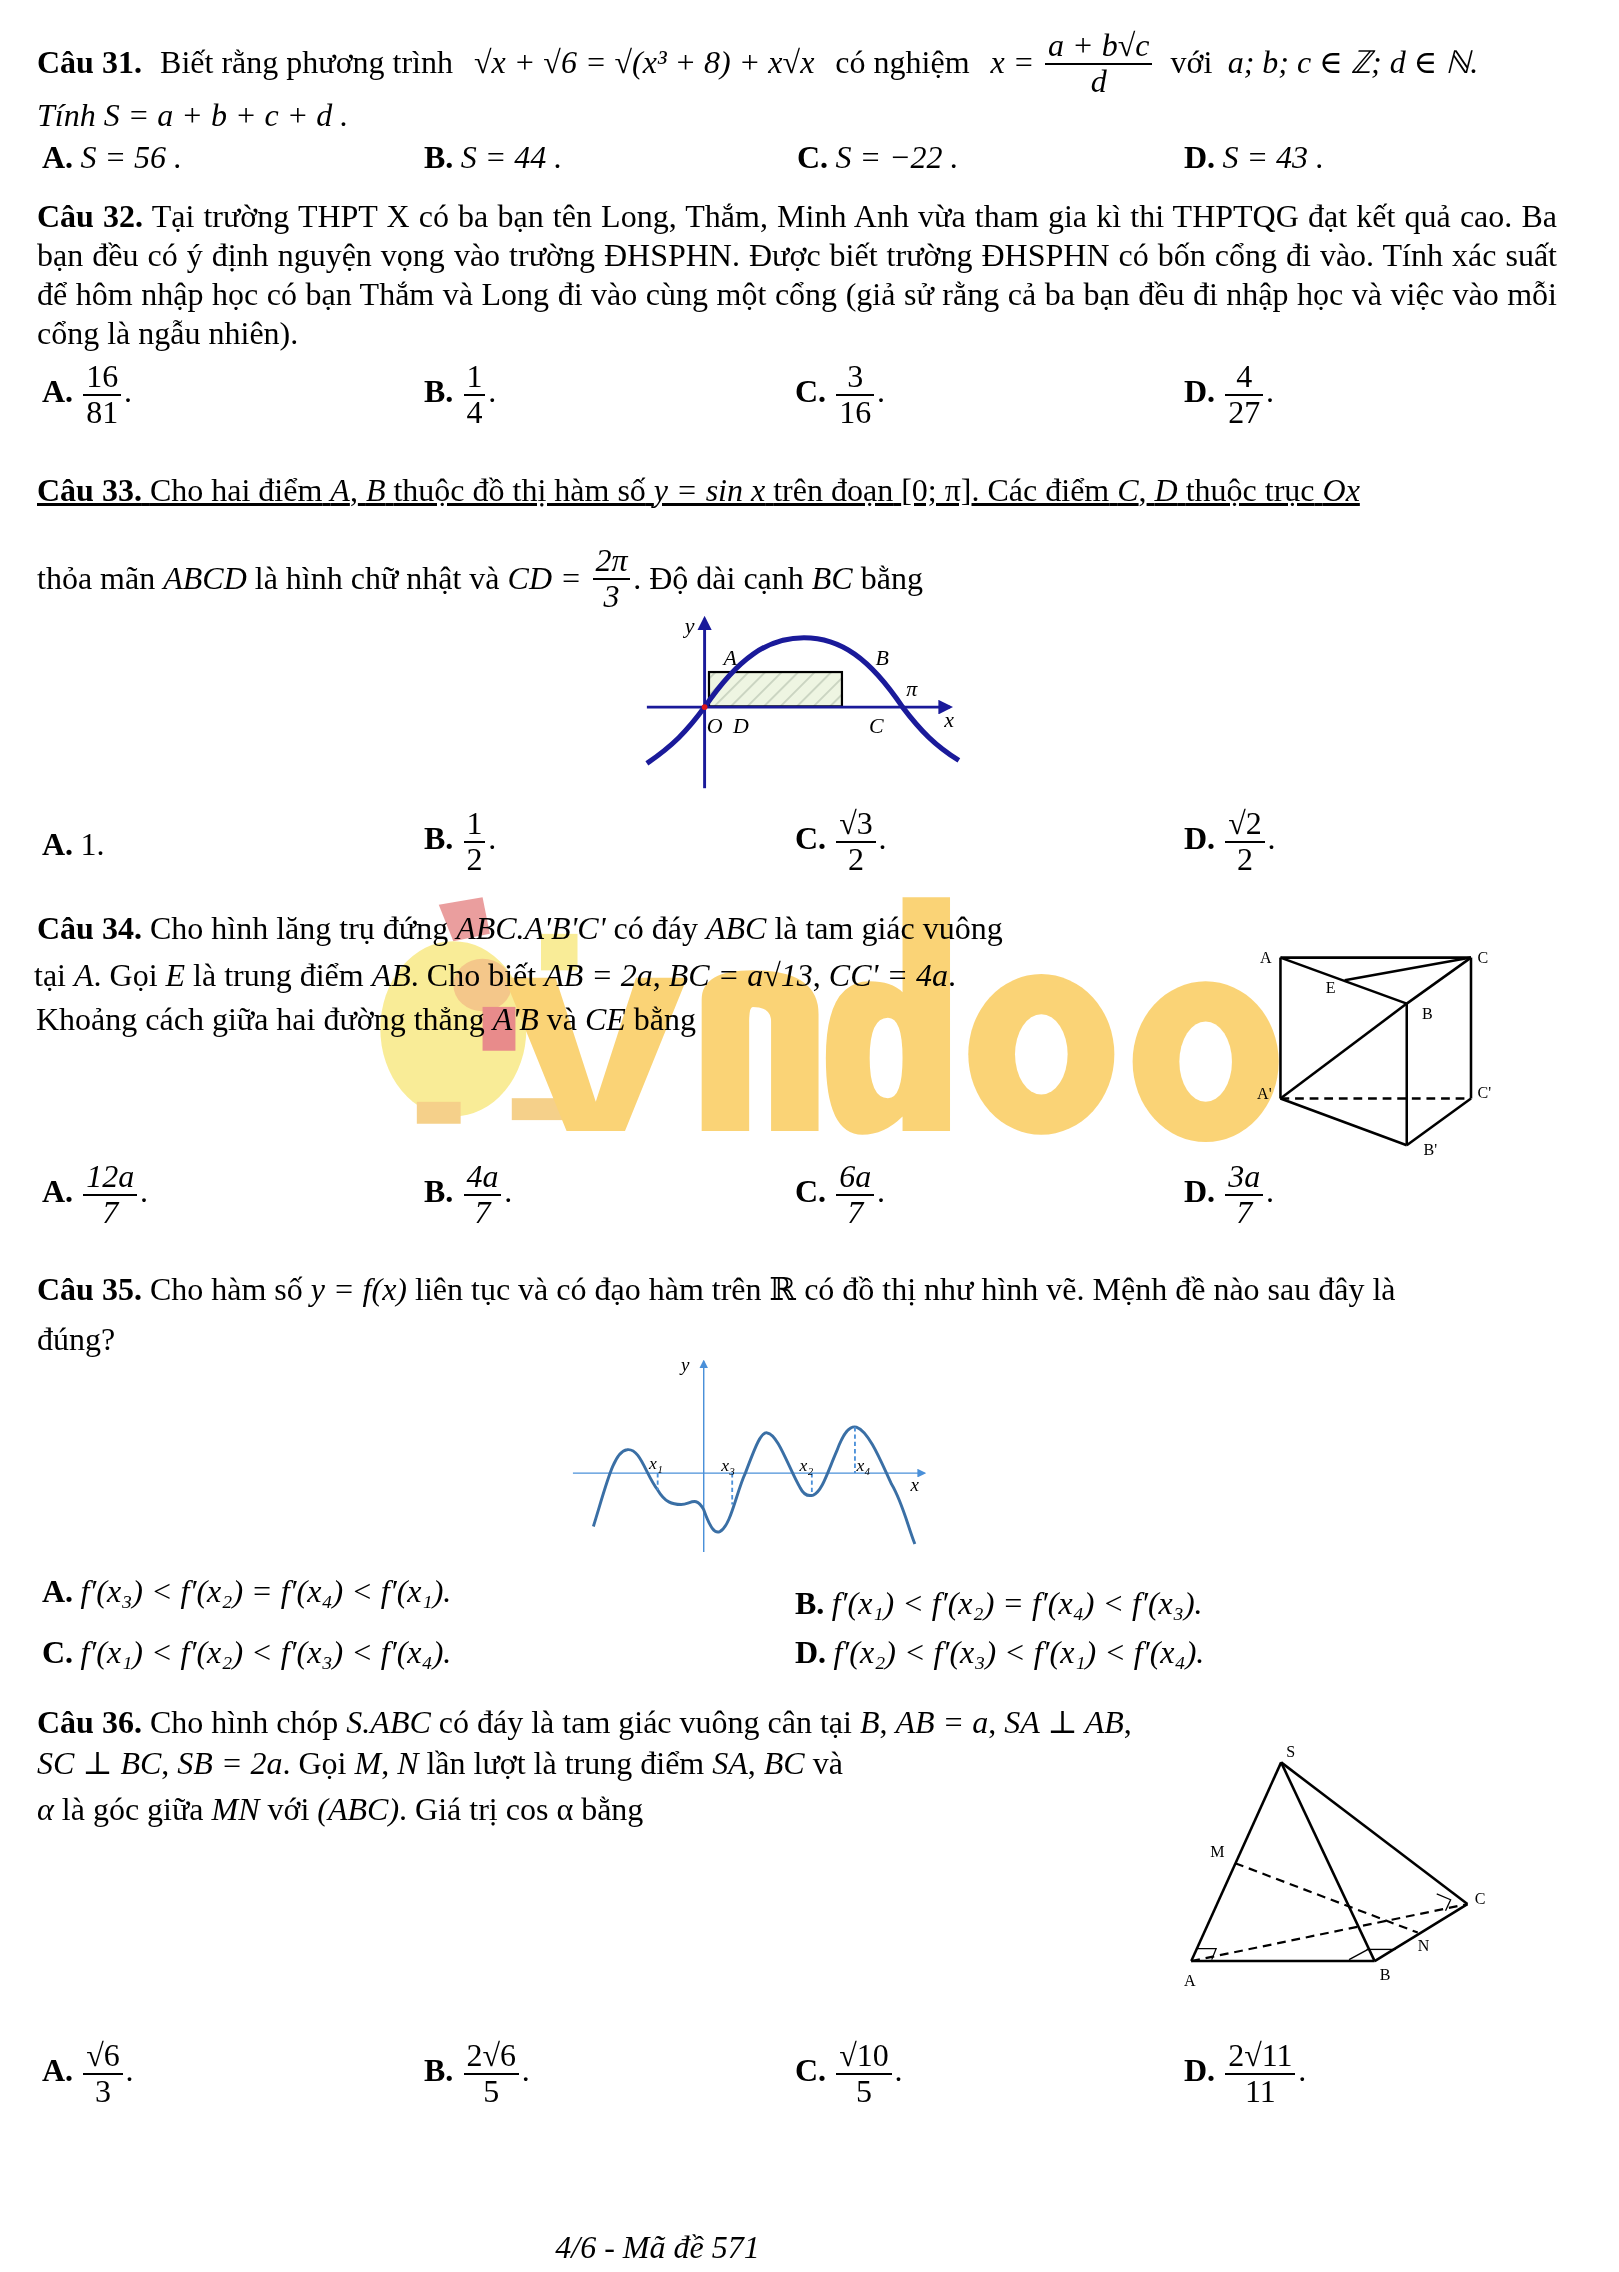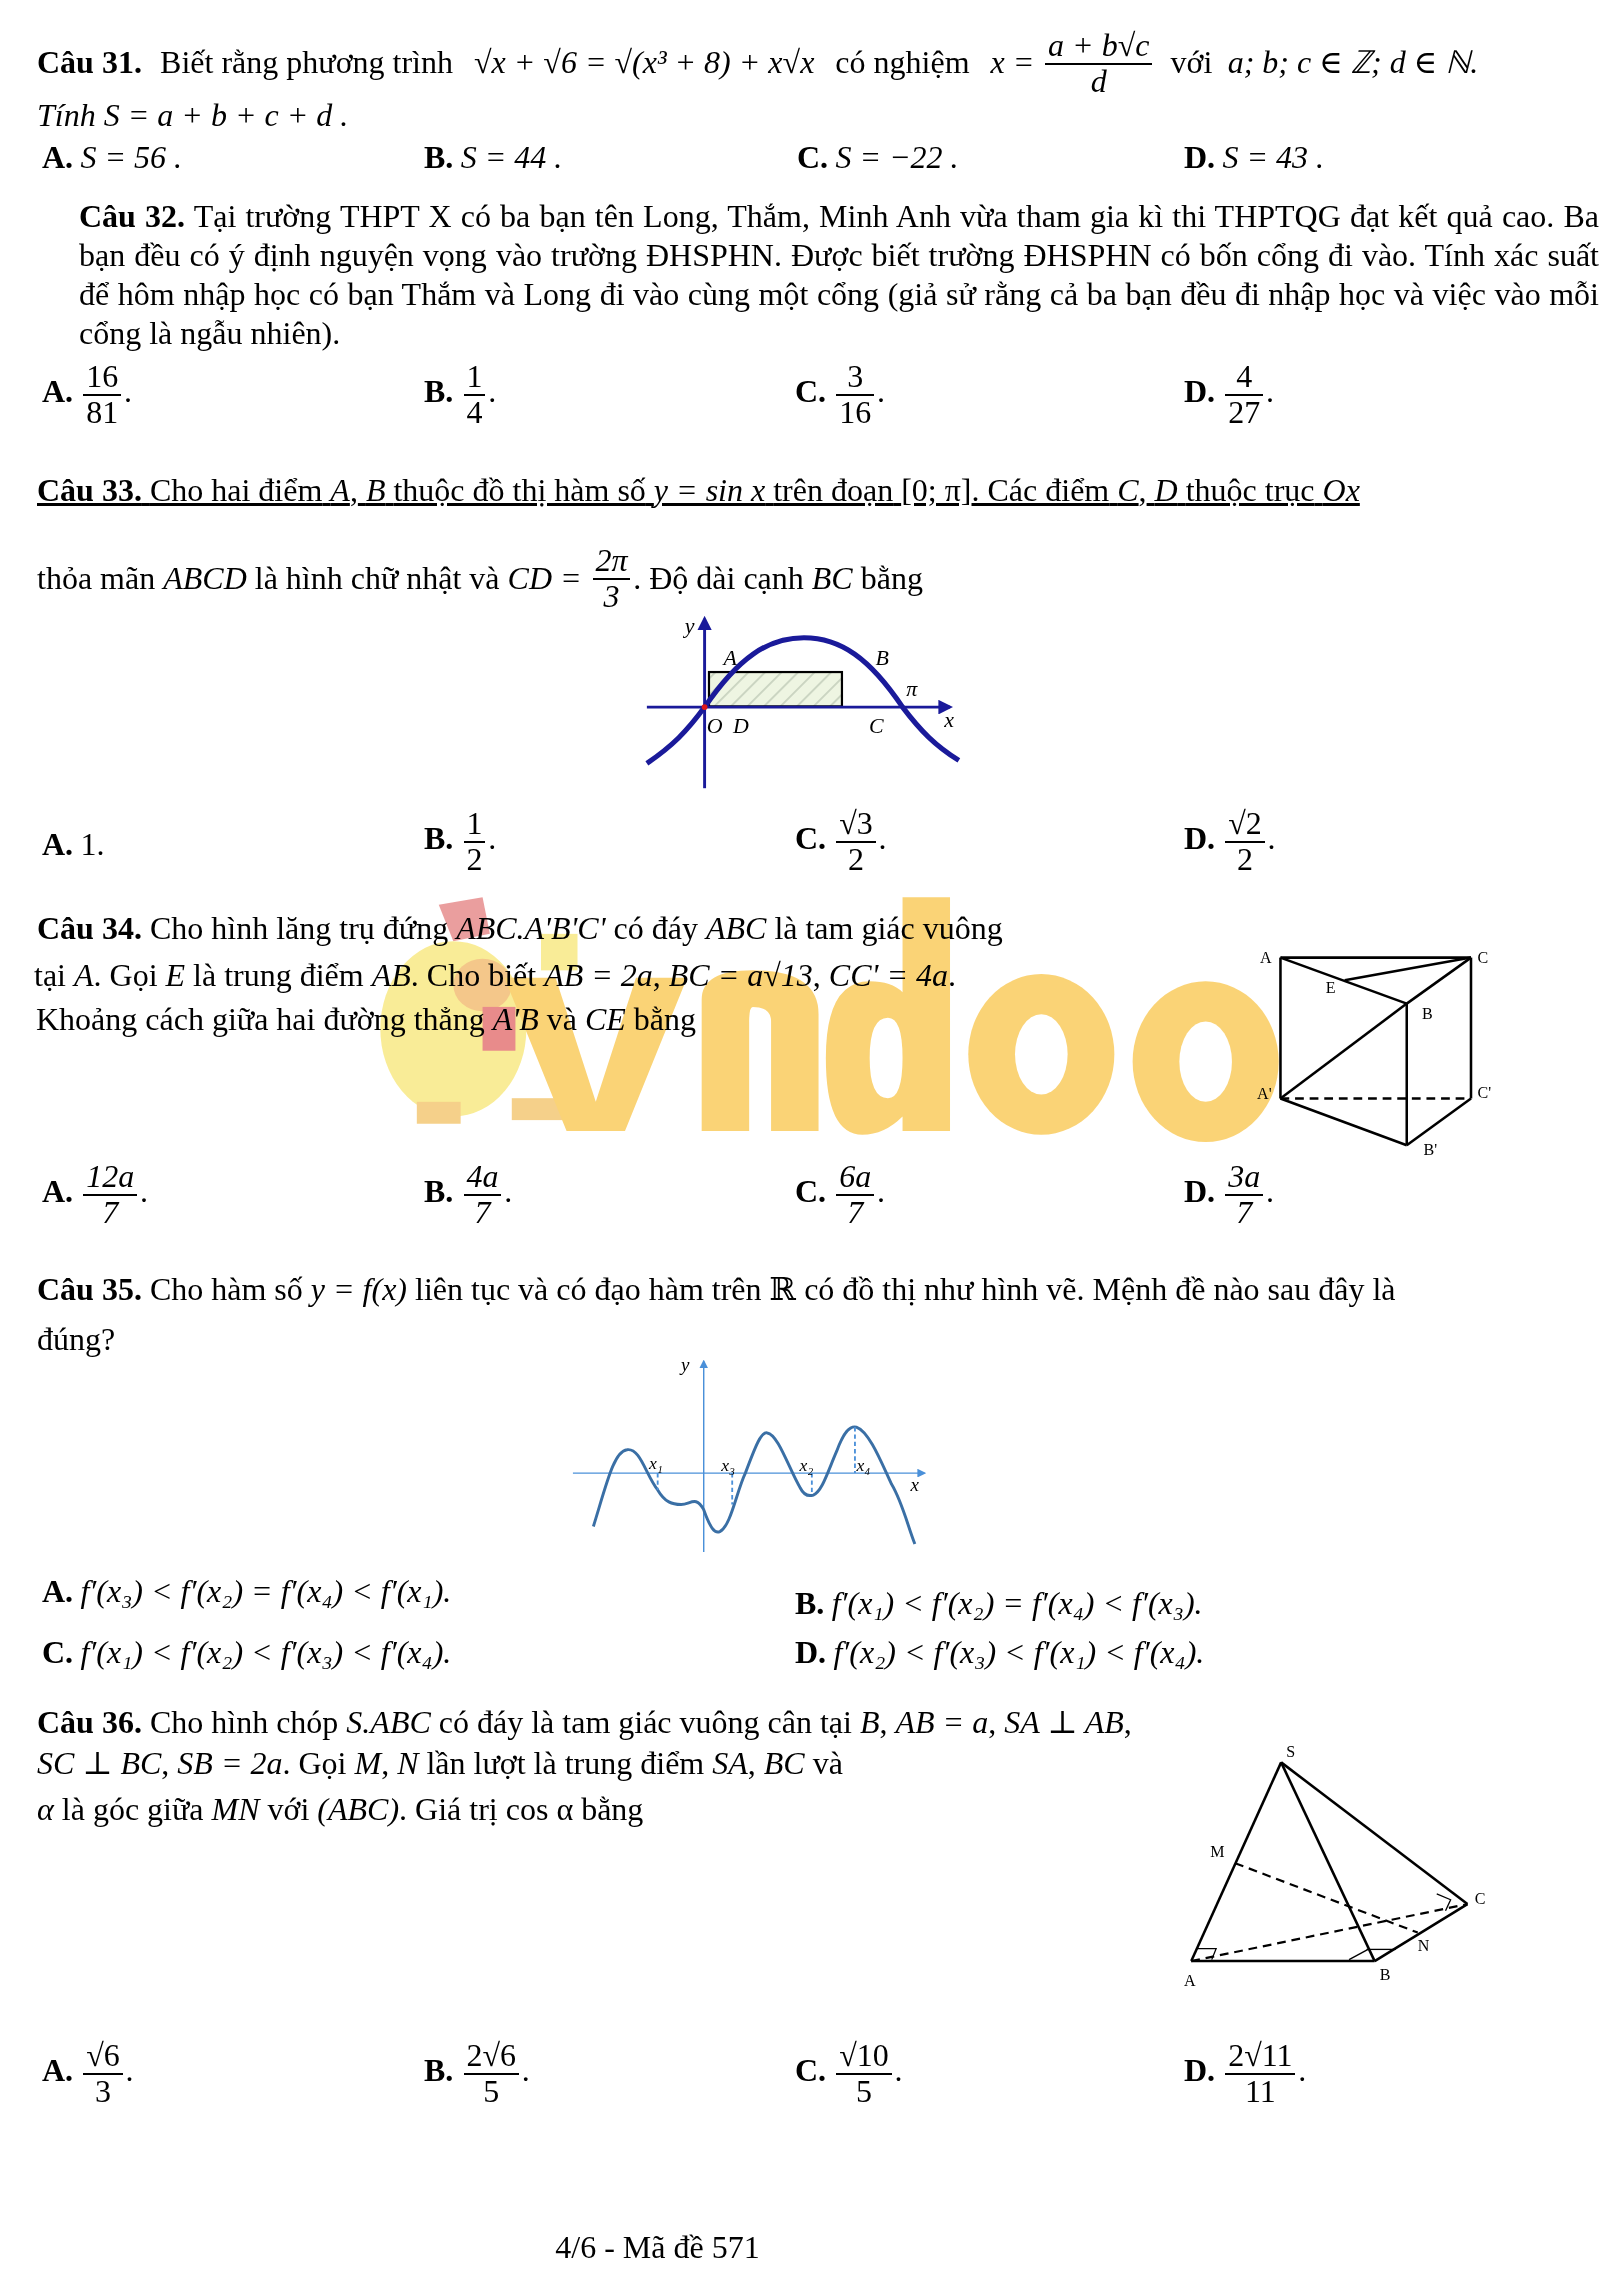--- a/index.html
+++ b/index.html
@@ -10,21 +10,21 @@
   b.lbl { font-weight:bold; }
   i, .it { font-style:italic; }
   .para { position:absolute; left:37px; width:1520px; line-height:39px; text-align:justify; text-align-last:left; }
   .frac { display:inline-block; vertical-align:middle; text-align:center; line-height:1.05; margin:0 2.9px; }
   .frac > span { display:block; padding:0 2.9px; }
   .frac > .num { border-bottom:2.2px solid #000; }
   .opt { position:absolute; white-space:nowrap; font-size:32px; }
   .opt b { font-weight:bold; margin-right:7.3px; }
   svg text { font-family:"Liberation Serif",serif; }
   .watermark { position:absolute; pointer-events:none; opacity:0.78; }
-  .footer { position:absolute; left:0; width:1315px; top:2229px; text-align:center; font-size:32px; }
+  .footer { position:absolute; left:0; width:1315px; top:2229px; text-align:center; font-size:32px;font-style:italic; }
 </style>
 </head>
 <body>
 
 <div class="watermark" style="left:373px; top:890px; width:1081px; height:263px;">
   <svg width="1081" height="263" viewBox="0 0 1480 360">
     <g transform="translate(0,0)">
       <path d="M90 20 L150 10 L160 60 L110 70 Z" fill="#e58383"></path>
       <ellipse cx="110" cy="190" rx="100" ry="120" fill="#f8e77a"></ellipse>
       <ellipse cx="150" cy="130" rx="40" ry="36" fill="#f2b86a"></ellipse>
@@ -60,21 +60,21 @@
     <span class="it" style="margin-left:7.3px">a; b; c ∈ ℤ; d ∈ ℕ.</span>
   </div>
   <div class="abs q it" style="left:37px; top:96px;">Tính S = a + b + c + d .</div>
   <div class="opt" style="left:42px; top:139px;"><b>A.</b><span class="it">S = 56 .</span></div>
   <div class="opt" style="left:424px; top:139px;"><b>B.</b><span class="it">S = 44 .</span></div>
   <div class="opt" style="left:797px; top:139px;"><b>C.</b><span class="it">S = −22 .</span></div>
   <div class="opt" style="left:1184px; top:139px;"><b>D.</b><span class="it">S = 43 .</span></div>
 </section>
 
 <section>
-  <div class="para" style="top:197px;margin-left:42px;">
+  <div class="para" style="top:197px;">
     <b class="lbl">Câu 32.</b>
     <span>Tại trường THPT X có ba bạn tên Long, Thắm, Minh Anh vừa tham gia kì thi THPTQG đạt kết quả cao. Ba bạn đều có ý định nguyện vọng vào trường ĐHSPHN. Được biết trường ĐHSPHN có bốn cổng đi vào. Tính xác suất để hôm nhập học có bạn Thắm và Long đi vào cùng một cổng (giả sử rằng cả ba bạn đều đi nhập học và việc vào mỗi cổng là ngẫu nhiên).</span>
   </div>
   <div class="opt" style="left:42px; top:360px;"><b>A.</b><span class="frac"><span class="num">16</span><span class="den">81</span></span>.</div>
   <div class="opt" style="left:424px; top:360px;"><b>B.</b><span class="frac"><span class="num">1</span><span class="den">4</span></span>.</div>
   <div class="opt" style="left:795px; top:360px;"><b>C.</b><span class="frac"><span class="num">3</span><span class="den">16</span></span>.</div>
   <div class="opt" style="left:1184px; top:360px;"><b>D.</b><span class="frac"><span class="num">4</span><span class="den">27</span></span>.</div>
 </section>
 
 <section>

